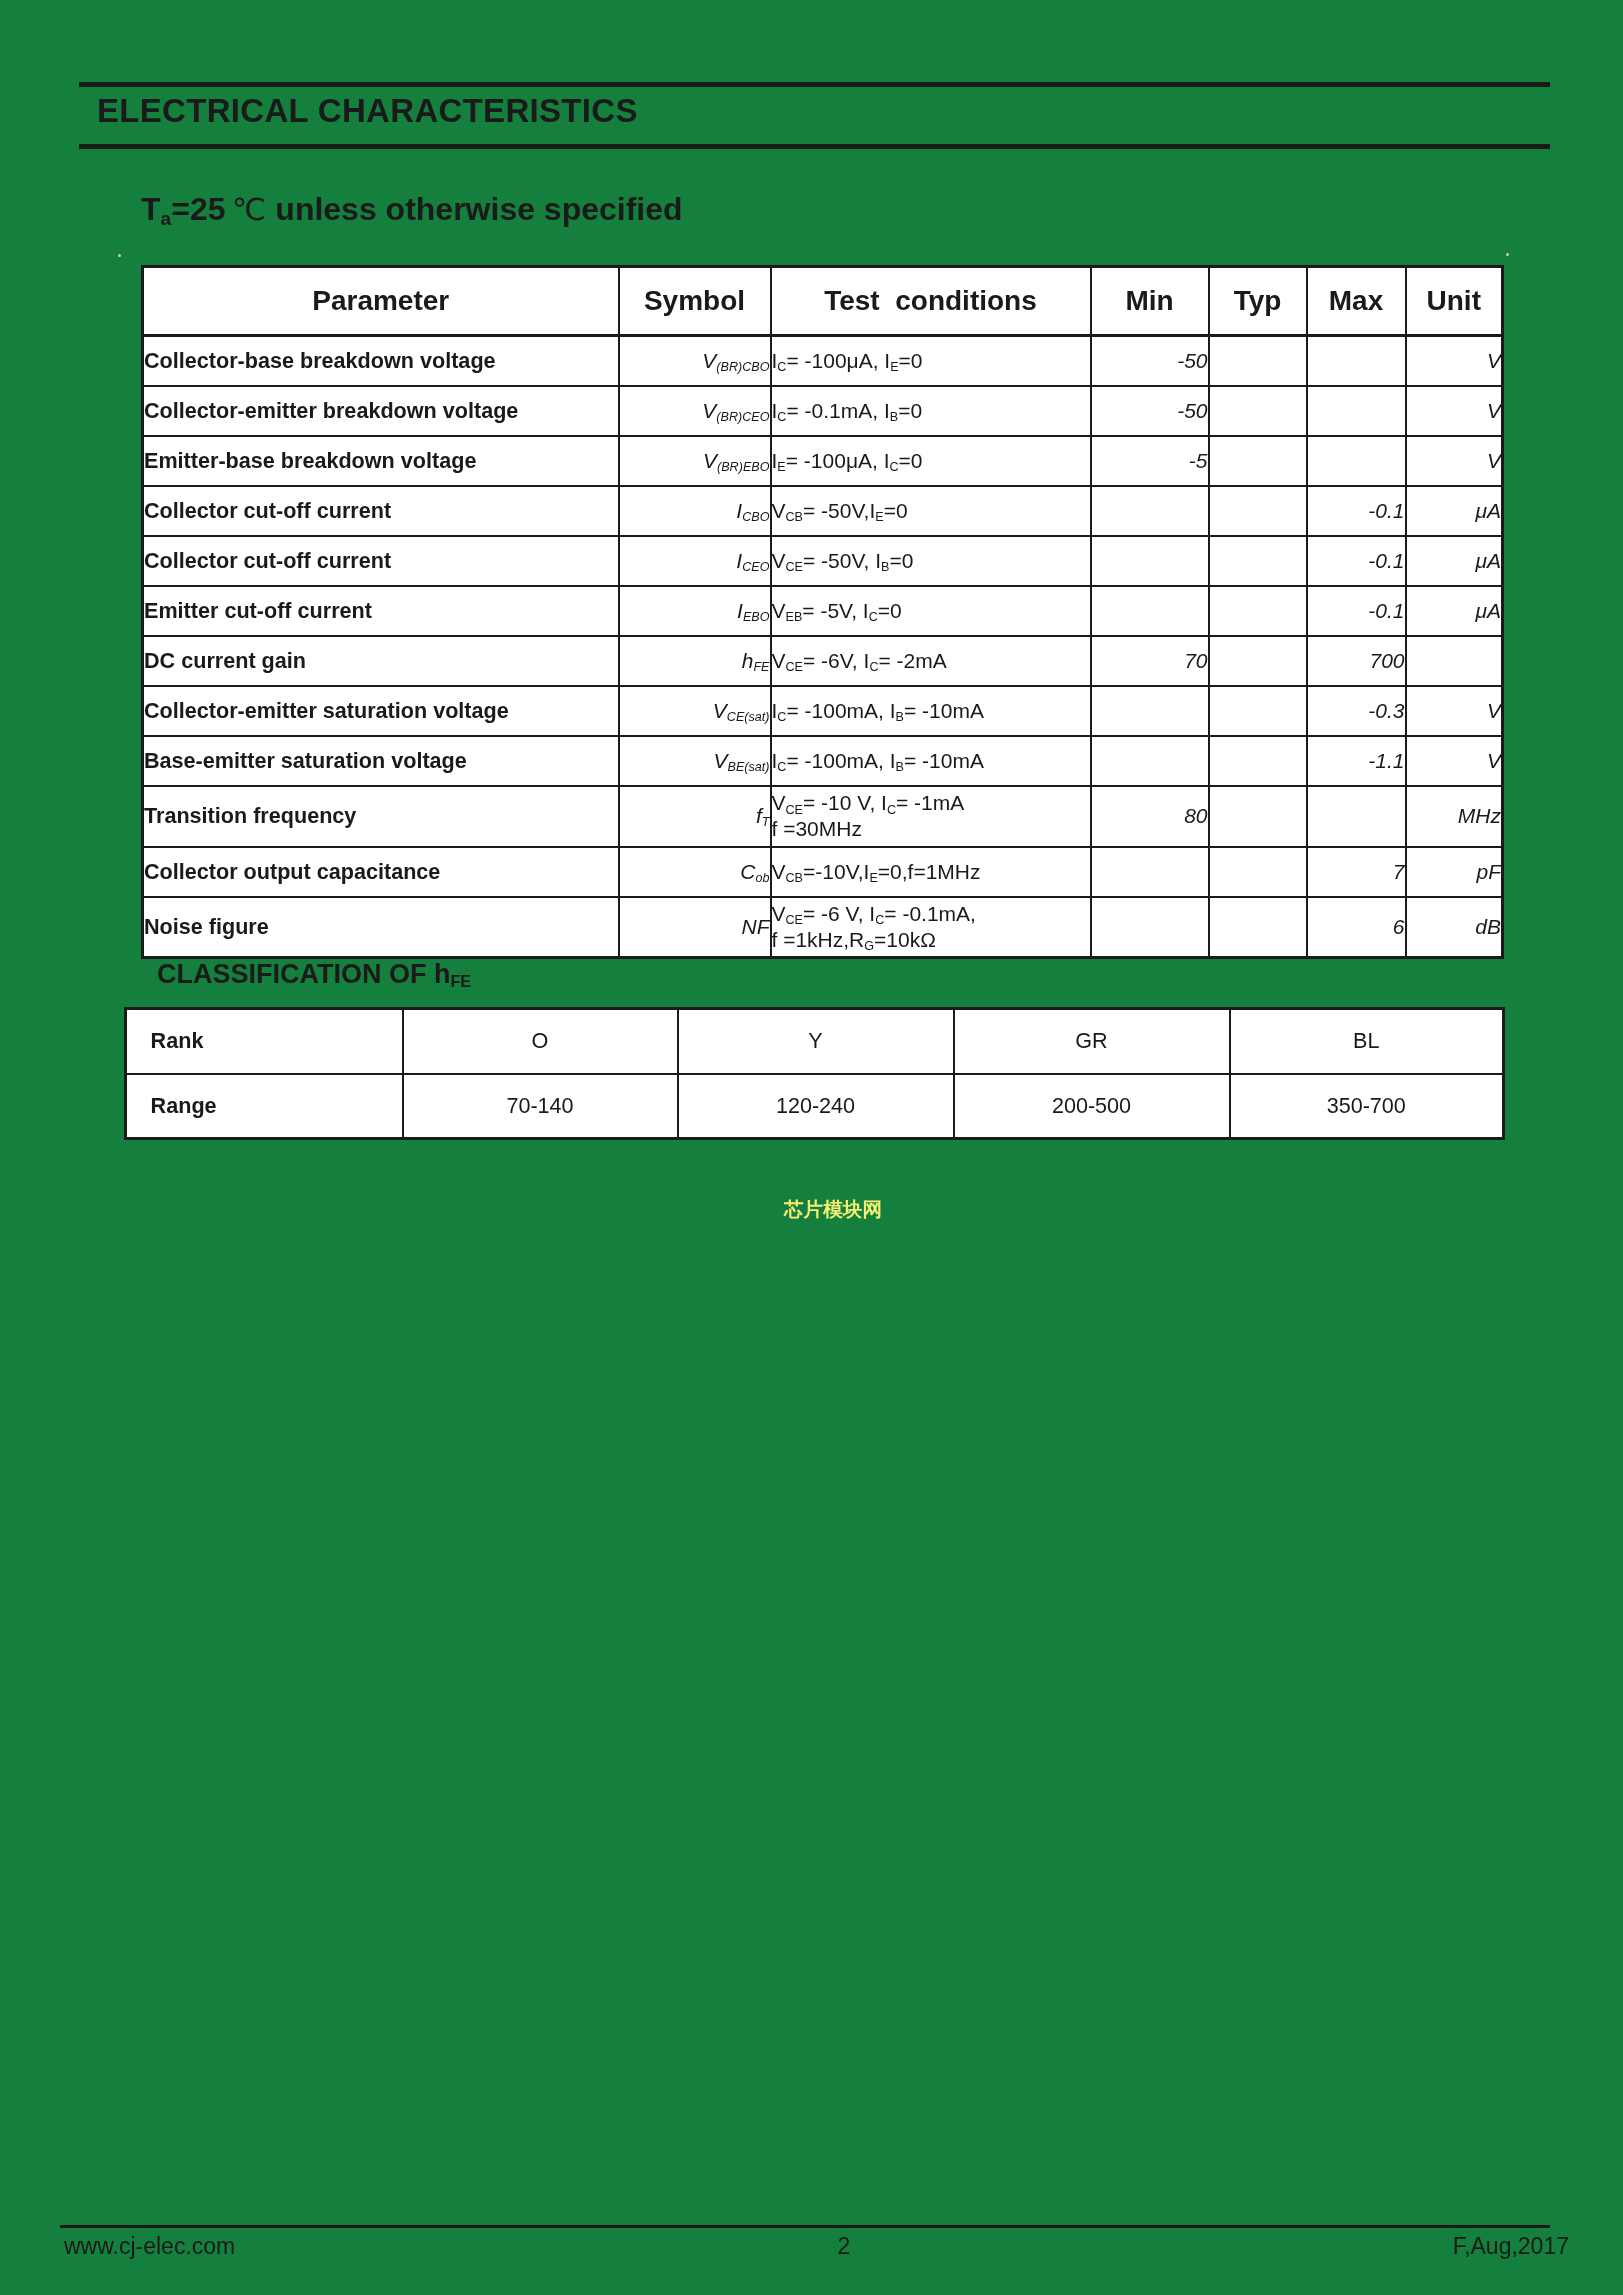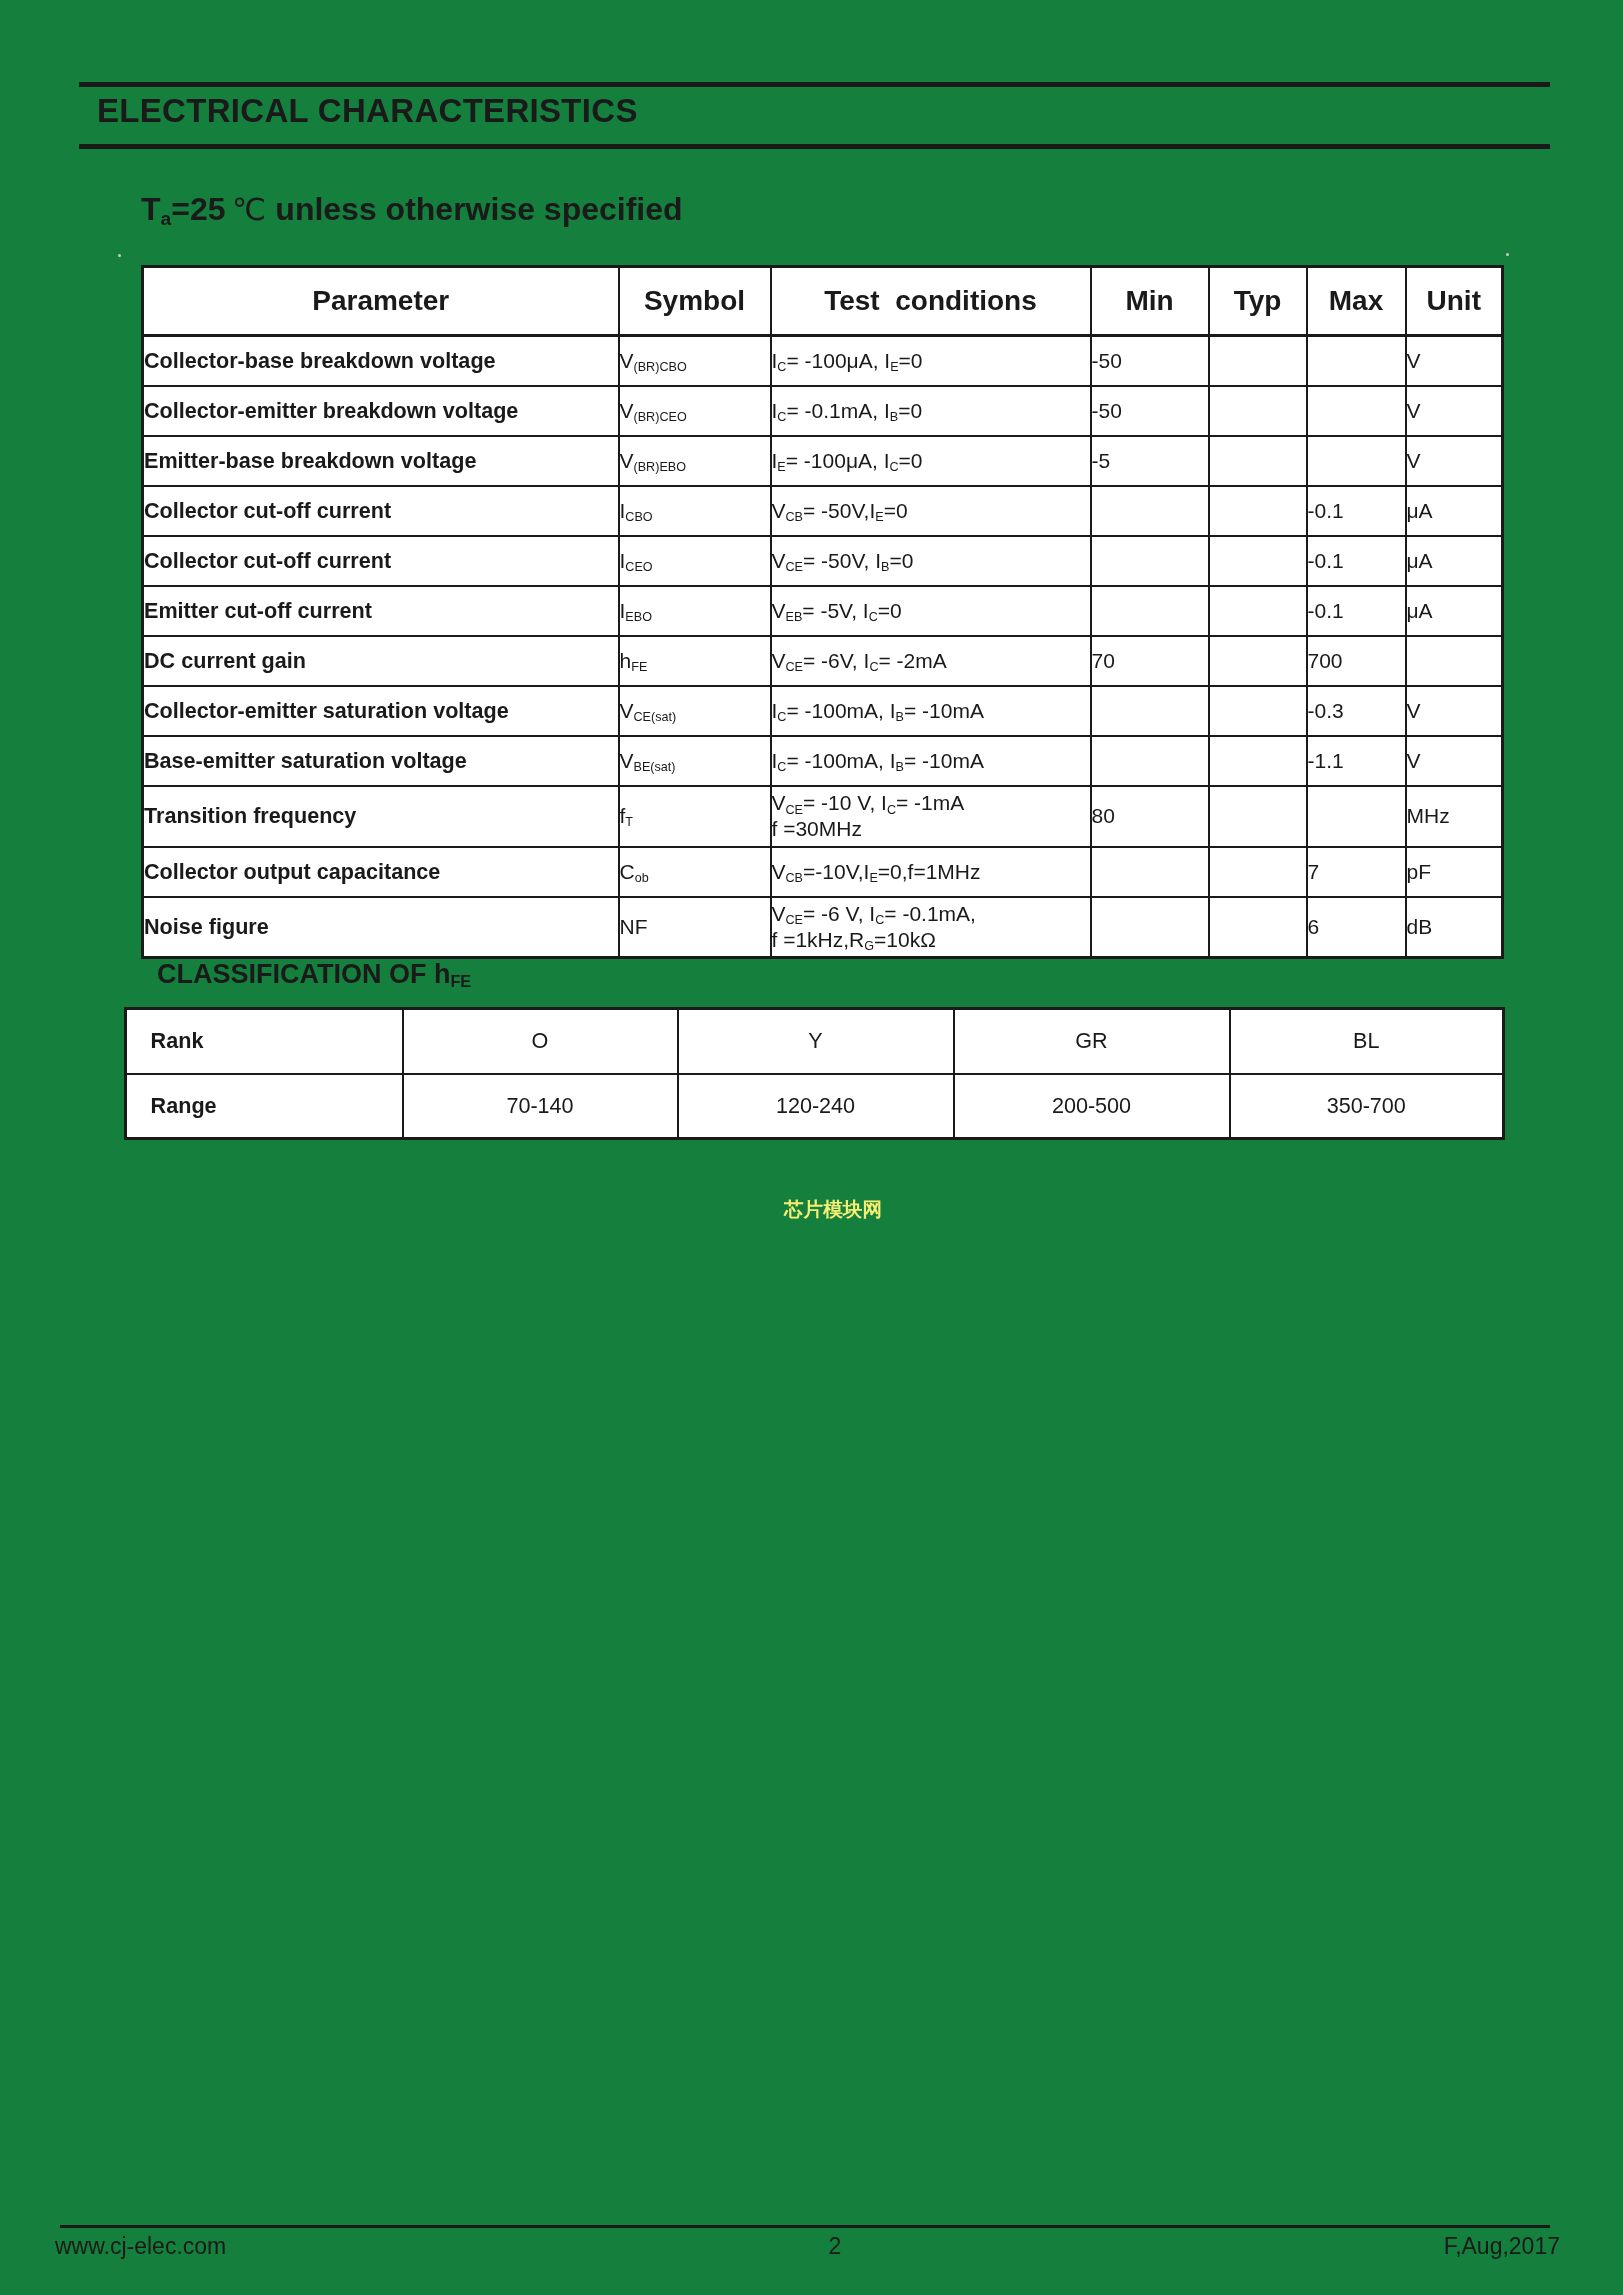--- a/index.html
+++ b/index.html
@@ -21,36 +21,36 @@
   table{border-collapse:collapse;table-layout:fixed;position:absolute;background:#fff;}
   .main{left:141px;top:265px;width:1361px;font-size:21px;border:3.3px solid #1a1a1a;}
   .main th,.main td{border:2px solid #1a1a1a;border-top-width:2.6px;border-bottom-width:2.6px;
                     vertical-align:middle;padding:0;overflow:hidden;}
   .main thead tr{height:69px;}
   .main tbody tr{height:50px;padding-left:45px;}
   .main tbody tr.tall{height:61px;}
   .main th{font-size:28px;font-weight:700;text-align:center;white-space:pre;border-bottom-width:3.3px;}
   .c-param{text-align:left;padding-left:15.7px;font-weight:700;font-size:21.6px;}
   .c-cond{text-align:left;padding-left:13px;}
-  .c-sym,.c-min,.c-typ,.c-max,.c-unit{text-align:left;}
+  .c-sym,.c-min,.c-typ,.c-max,.c-unit{text-align:right;font-style:italic;}
   .cond-line{line-height:1.22;}
 
   .class-heading{position:absolute;left:157px;top:959px;font-size:27px;font-weight:700;}
   .cls{left:124px;top:1007px;width:1378px;font-size:21.6px;border:3.3px solid #1a1a1a;}
   .cls td{border:2px solid #1a1a1a;border-top-width:2.6px;border-bottom-width:2.6px;
           text-align:center;vertical-align:middle;padding:0;}
   .cls tbody tr{height:65px;margin-top:8px;}
   .cls .cl-label{text-align:left;padding-left:23.6px;font-weight:700;}
 
   
   .watermark{position:absolute;left:784px;top:1196px;font-size:19.6px;font-weight:700;}
 
   
   .footer-rule{position:absolute;left:60px;top:2225px;width:1490px;height:3.3px;background:#1a1a1a;}
-  .footer{position:absolute;left:55px;top:2233px;width:1505px;display:flex;
+  .footer{position:absolute;left:64px;top:2233px;width:1505px;display:flex;
           justify-content:space-between;align-items:baseline;font-size:23px;}
 
   
   .speck{position:absolute;width:3.3px;height:3.3px;background:#c9c9c9;border-radius:50%;}
   .speck-l{left:118px;top:254px;}
   .speck-r{left:1506px;top:253px;}
 </style>
 </head>
 <body>
 

